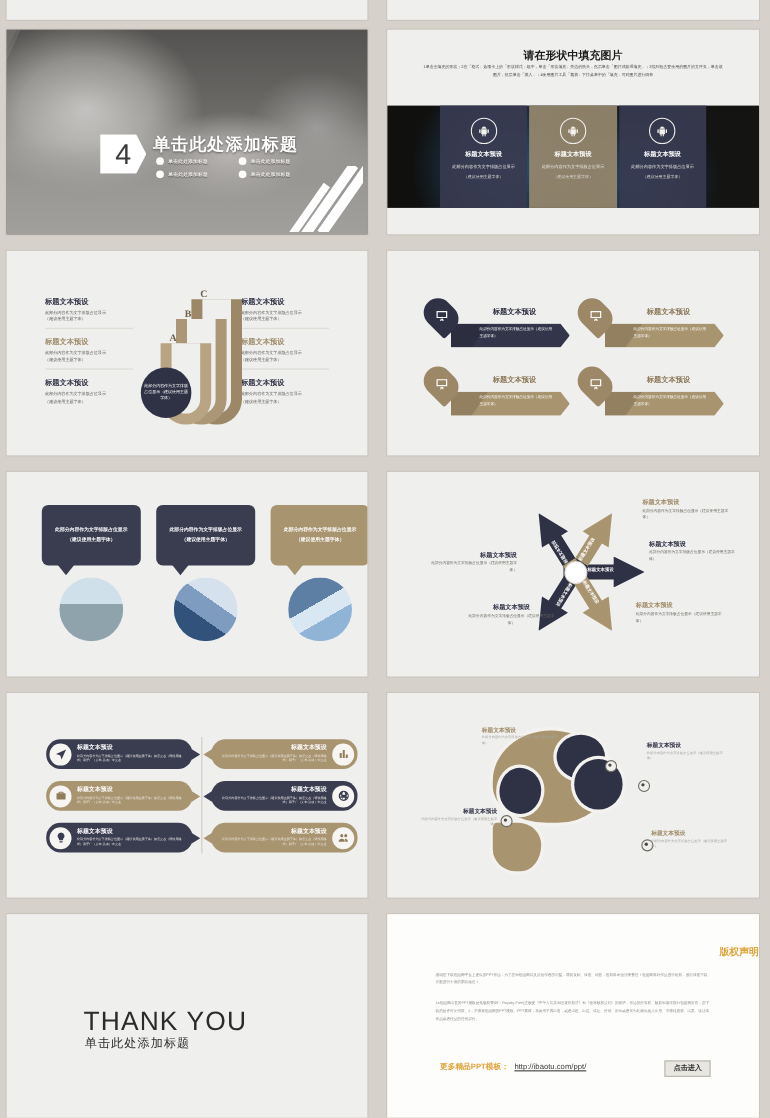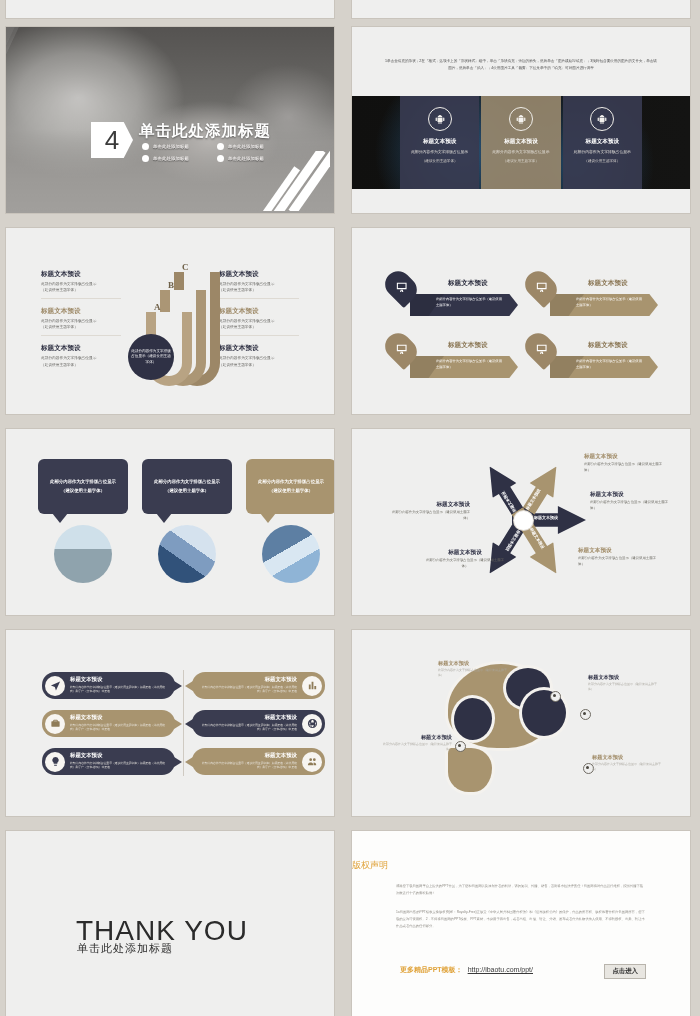--- a/index.html
+++ b/index.html
@@ -186,26 +186,26 @@
   .s8 .dC{left:6px;top:34px;width:38px;height:42px;background:#2f3145;border-radius:48% 52% 50% 50%/52% 48% 52% 48%;}
   .s8 .node{position:absolute;width:9px;height:9px;border-radius:50%;border:1.2px solid #6f6b63;background:#efefee;}
   .s8 .node:after{content:"";position:absolute;left:2px;top:2px;width:3px;height:3px;border-radius:50%;background:#4a4740;}
   .s8 .cap{position:absolute;width:74px;}
   .s8 .cap h4{margin:0 0 1px;font-size:5.2px;font-family:"Liberation Serif",serif;font-weight:bold;}
   .s8 .cap p{margin:0;font-size:3px;line-height:1.7;color:#a9a69e;}
   .s8 .gd h4{color:#a08b67;}
   .s8 .dk h4{color:#2f3145;}
 
   
-  .s9 .ty{position:absolute;left:70px;top:84px;font-size:28px;color:#2b2b2b;letter-spacing:1px;}
+  .s9 .ty{position:absolute;left:70px;top:84px;font-size:24px;color:#2b2b2b;letter-spacing:1px;}
   .s9 .sub{position:absolute;left:71px;top:110px;font-size:11px;color:#2b2b2b;letter-spacing:1px;}
 
   
   .s10{background:#fdfdfc;}
-  .s10 h3{margin:0;position:absolute;top:28px;left:0;right:0;text-align:left;font-size:9px;color:#e0a33a;font-weight:normal;}
+  .s10 h3{margin:0;position:absolute;top:28px;left:0;right:0;text-align:right;font-size:9px;color:#e0a33a;font-weight:bold;}
   .s10 .para{position:absolute;left:44px;right:44px;font-size:3.3px;line-height:2.05;color:#8e8b85;}
   .s10 .p1{top:52px;}
   .s10 .p2{top:78px;}
   .s10 .foot{position:absolute;left:48px;top:134px;display:flex;align-items:baseline;}
   .s10 .foot .lab{font-size:7px;color:#e0a33a;font-weight:bold;}
   .s10 .foot .lnk{font-size:7px;color:#3a3a3a;text-decoration:underline;margin-left:5px;}
   .s10 .btn{position:absolute;right:44px;top:133px;padding:2px 7px;background:#e8e6e1;border:1px solid #b8b4ac;font-size:6.4px;color:#2d2d2d;font-weight:bold;}
 </style>
 </head>
 <body>
@@ -239,20 +239,21 @@
           <span>单击此处添加标题</span>
         </div>
       <div class="bl">
           <span class="dot"></span>
           <span>单击此处添加标题</span>
         </div>
     </div>
   </div>
 
   <div class="slide s2" style="left:352px;top:27px;width:338px;height:186px;">
+    <h2>请在形状中填充图片</h2>
     <div class="desc">1单击全填充的形状；2在「格式」选项卡上的「形状样式」组中，单击「形状填充」旁边的箭头，然后单击「图片或纹理填充」；3找到包含要使用的图片的文件夹，单击该图片，然后单击「插入」；4使用图片工具「裁剪」下拉菜单中的「填充」可对图片进行调整</div>
     <div class="band"></div>
     <div class="cards">
       <div class="card">
         <div class="ring">
           <svg viewBox="0 0 24 24">
               <path d="M7 9h10v8a1 1 0 0 1-1 1h-1v3a1 1 0 1 1-2 0v-3h-2v3a1 1 0 1 1-2 0v-3H8a1 1 0 0 1-1-1V9zm-2.5 0A1.25 1.25 0 0 1 5.75 10.25v4.5a1.25 1.25 0 1 1-2.5 0v-4.5A1.25 1.25 0 0 1 4.5 9zm15 0a1.25 1.25 0 0 1 1.25 1.25v4.5a1.25 1.25 0 1 1-2.5 0v-4.5A1.25 1.25 0 0 1 19.5 9zM7.2 8a4.9 4.9 0 0 1 9.6 0H7.2zm2.3-3.2a.55.55 0 1 0 0 1.1.55.55 0 0 0 0-1.1zm5 0a.55.55 0 1 0 0 1.1.55.55 0 0 0 0-1.1z"></path>
             </svg>
         </div>
         <div class="ct">标题文本预设</div>

